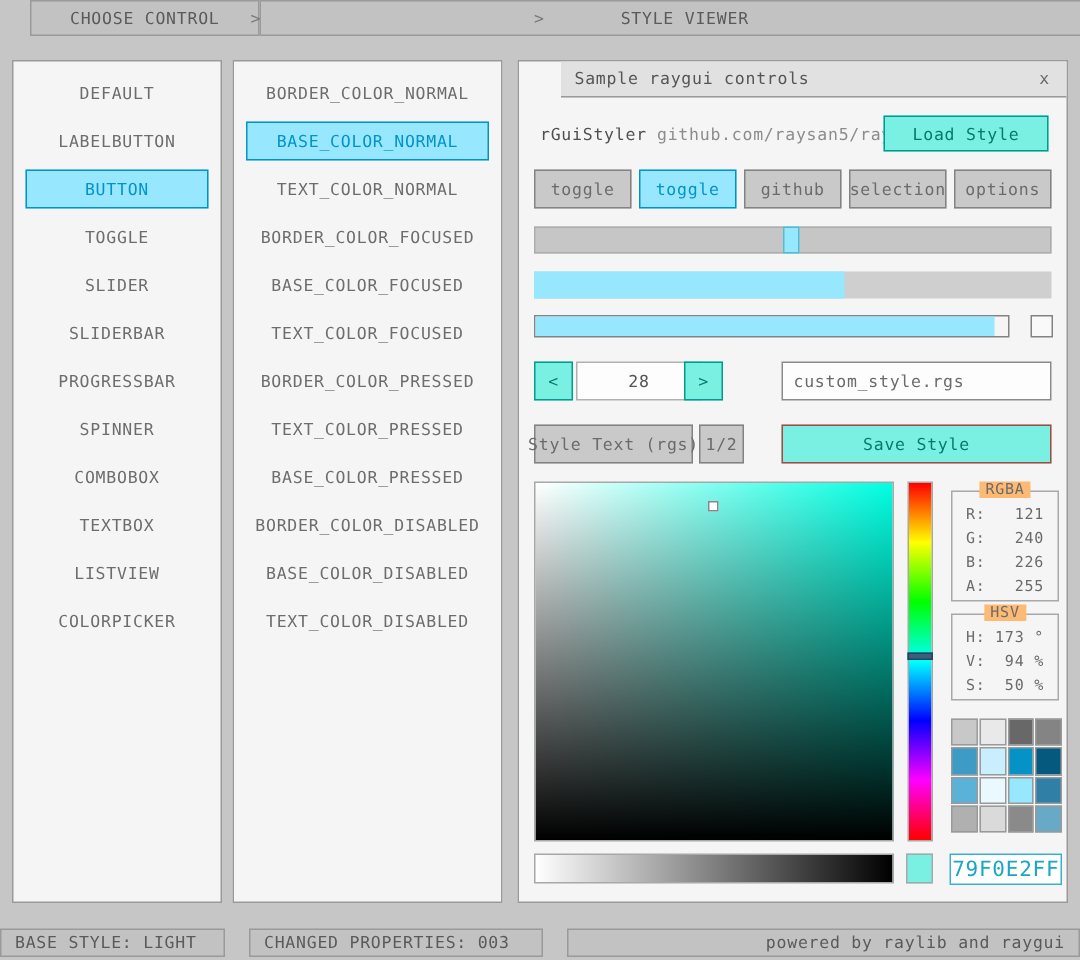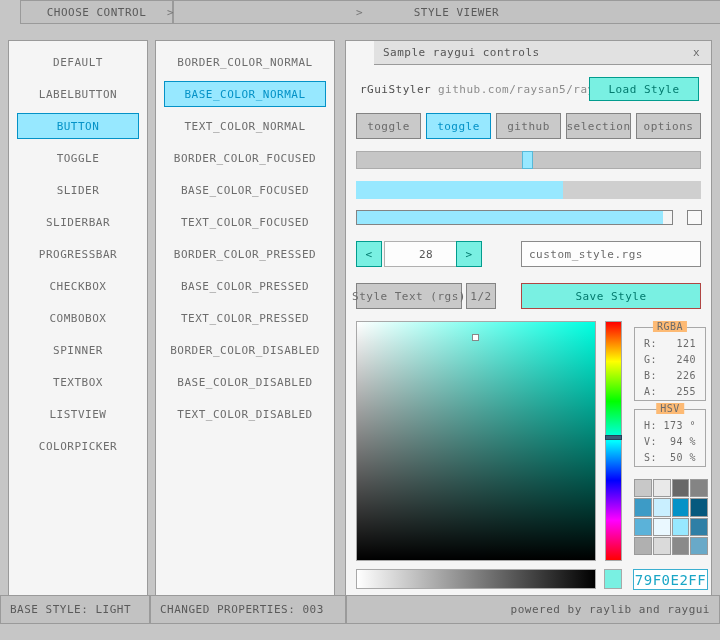--- a/index.html
+++ b/index.html
@@ -10,21 +10,21 @@
     font-family:"DejaVu Sans Mono","Liberation Mono",monospace;
     font-size:11px;
     letter-spacing:0.5px;
     color:#6B6B6B;
     overflow:hidden;
   }
 
   
   #header, #statusbar { position:absolute; left:0; width:720px; height:24px; display:flex; }
   #header { top:0;margin-left:20px; }
-  #statusbar { bottom:16px; height:29px; }
+  #statusbar { bottom:2px; height:19px;gap:16px; }
   .bar-cell {
     background:#C2C2C2; border:1px solid #9A9A9A; color:#5A5A5A;
     display:flex; align-items:center; justify-content:center; height:100%;
   }
   .bar-cell.left-align { justify-content:flex-start; padding-left:9px; }
   .bar-cell.right-align { justify-content:flex-end; padding-right:9px;text-align:right; }
   .hdr-sep { position:absolute; top:0; height:24px; display:flex; align-items:center; color:#777; z-index:2; }
 
   
   .panel { position:absolute; top:40px; height:562px; background:#F5F5F5; border:1px solid #9A9A9A; }
@@ -136,40 +136,39 @@
 
 <div id="left-panel" class="panel">
   <div class="list">
     <div class="list-item">DEFAULT</div>
     <div class="list-item">LABELBUTTON</div>
     <div class="list-item selected">BUTTON</div>
     <div class="list-item">TOGGLE</div>
     <div class="list-item">SLIDER</div>
     <div class="list-item">SLIDERBAR</div>
     <div class="list-item">PROGRESSBAR</div>
-    <div class="list-item">CHECKBOX</div>
+    <div class="list-item">SPINNER</div>
     <div class="list-item">COMBOBOX</div>
-    <div class="list-item">SPINNER</div>
     <div class="list-item">TEXTBOX</div>
     <div class="list-item">LISTVIEW</div>
     <div class="list-item">COLORPICKER</div>
   </div>
 </div>
 
 <div id="mid-panel" class="panel">
   <div class="list">
     <div class="list-item">BORDER_COLOR_NORMAL</div>
     <div class="list-item selected">BASE_COLOR_NORMAL</div>
     <div class="list-item">TEXT_COLOR_NORMAL</div>
     <div class="list-item">BORDER_COLOR_FOCUSED</div>
     <div class="list-item">BASE_COLOR_FOCUSED</div>
     <div class="list-item">TEXT_COLOR_FOCUSED</div>
     <div class="list-item">BORDER_COLOR_PRESSED</div>
+    <div class="list-item">TEXT_COLOR_PRESSED</div>
     <div class="list-item">BASE_COLOR_PRESSED</div>
-    <div class="list-item">TEXT_COLOR_PRESSED</div>
     <div class="list-item">BORDER_COLOR_DISABLED</div>
     <div class="list-item">BASE_COLOR_DISABLED</div>
     <div class="list-item">TEXT_COLOR_DISABLED</div>
   </div>
 </div>
 
 <div id="right-panel" class="panel">
   <div class="titlebar">
     <span>Sample raygui controls</span>
     <span class="close-x">x</span>

